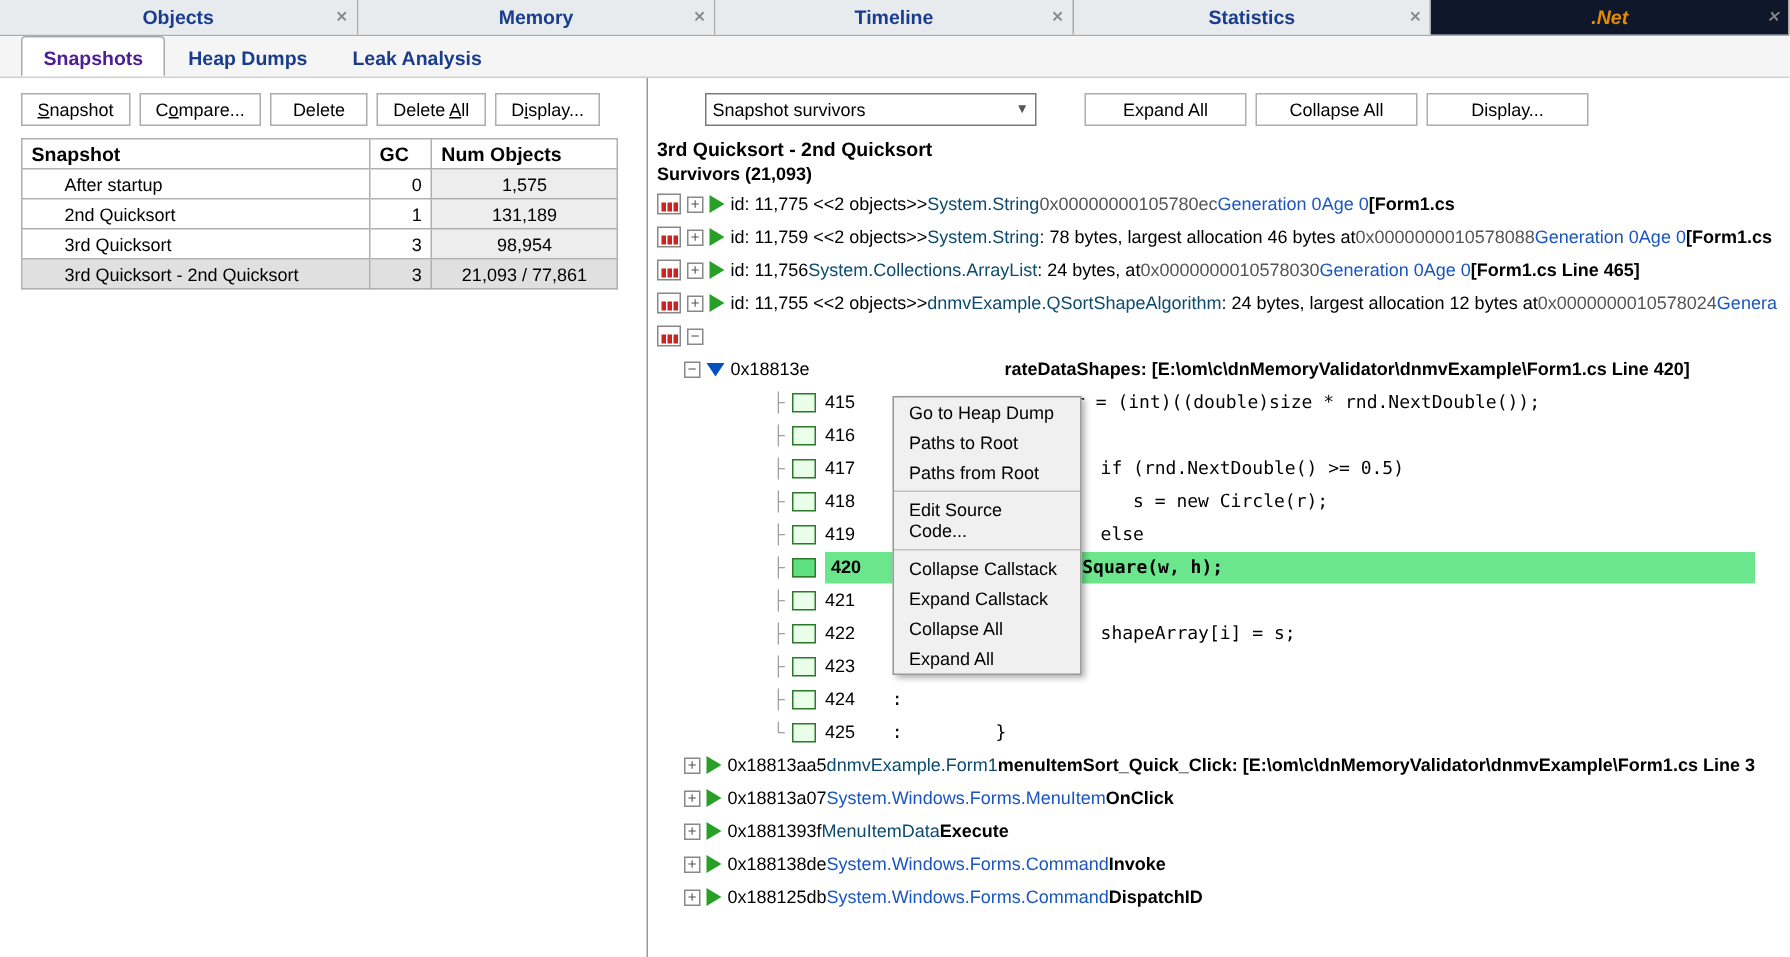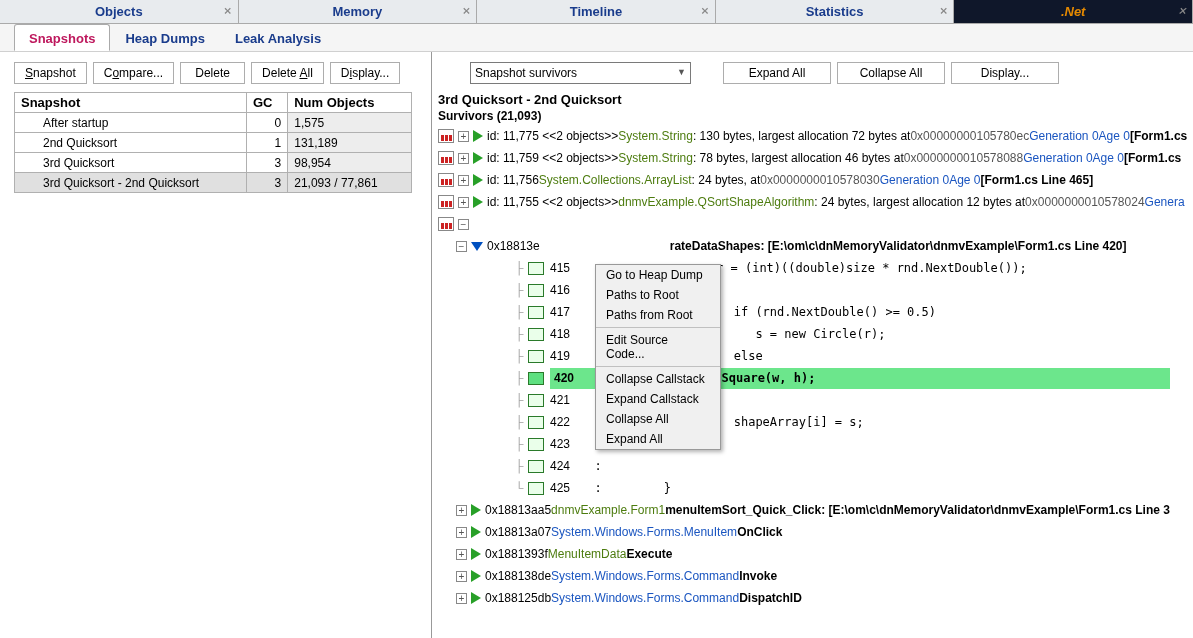--- a/index.html
+++ b/index.html
@@ -7,59 +7,59 @@
 
 
 .top-tabs { display: flex; height: 24px; border-bottom: 1px solid #aaa; }
 .top-tab { flex: 1; display: flex; align-items: center; justify-content: center; font-weight: bold; font-size: 13px; color: #1a3c8c; background: #e8ebee; border-right: 1px solid #aaa; position: relative; cursor: pointer; }
 .top-tab.active { color: #e68a00; background: #0f172a; font-style: italic; }
 .top-tab .close { position: absolute; right: 4px; top: 5px; width: 10px; color: #888; font-size: 10px; }
 
 
 .sub-tabs { display: flex; height: 28px; background: #f5f5f5; border-bottom: 1px solid #d0d0d0; padding-left: 14px; }
 .sub-tab { padding: 6px 14px 4px; font-weight: bold; font-size: 13px; color: #1a3c8c; cursor: pointer; border: 1px solid transparent; }
-.sub-tab.active { color: #be185d; background: #fff; border: 1px solid #aaa; border-bottom: 1px solid #fff; border-radius: 3px 3px 0 0; }
+.sub-tab.active { color: #4c1d95; background: #fff; border: 1px solid #aaa; border-bottom: 1px solid #fff; border-radius: 3px 3px 0 0; }
 
 
 .main { display: flex; height: calc(638px - 52px); }
 .left-pane { width: 432px; padding: 10px 6px 6px 14px; border-right: 1px solid #999; }
 .right-pane { flex: 1; padding: 10px 0 6px 6px; overflow: hidden; position: relative; }
 
 
 .toolbar { display: flex; gap: 6px; margin-bottom: 8px; }
 .btn { background: #fff; border: 1px solid #adadad; padding: 2px 10px; font-size: 12px; cursor: pointer; min-width: 65px; height: 22px; }
 .btn u { text-decoration: underline; }
 .select { border: 1px solid #7a7a7a; height: 22px; font-size: 12px; padding: 1px 18px 1px 4px; background: #fff; appearance: none; position: relative; }
 .select-wrap { position: relative; }
 .select-wrap::after { content: "▼"; font-size: 9px; position: absolute; right: 5px; top: 5px; pointer-events: none; color: #555; }
 
 
 .snap-table { border-collapse: collapse; width: 398px; }
 .snap-table th, .snap-table td { border: 1px solid #b0b0b0; padding: 2px 6px; font-size: 12px; text-align: left; height: 20px; }
 .snap-table th { background: #fff; font-weight: bold; font-size: 13px; }
 .snap-table td.gc { text-align: right; width: 40px; }
-.snap-table td.num { text-align: left; width: 120px; background: #ededed; }
+.snap-table td.num { text-align: center; width: 120px; background: #ededed; }
 .snap-table tr.selected td { background: #e0e0e0; }
 
 
 .diff-title { font-weight: bold; font-size: 13px; padding: 2px 0; }
 .survivors { font-weight: bold; font-size: 12px; margin-bottom: 2px; }
 
 
 .tree { font-size: 12px; line-height: 19px; }
 .row { display: flex; align-items: center; white-space: nowrap; height: 22px; }
 .exp { width: 11px; height: 11px; border: 1px solid #888; display: inline-flex; align-items: center; justify-content: center; font-size: 10px; line-height: 9px; margin-right: 4px; cursor: pointer; background:#fff; color:#555; }
 .ico-chart { display:inline-block; width:16px; height:14px; background:#fff; border:1px solid #888; position:relative; margin-right:4px; }
 .ico-chart::before { content:""; position:absolute; left:2px; bottom:1px; width:3px; height:6px; background:#cc2222; box-shadow: 4px 0 0 0 #cc2222, 8px 0 0 0 #cc2222; }
 .ico-play { display:inline-block; width:0; height:0; border-left:10px solid #28a028; border-top:6px solid transparent; border-bottom:6px solid transparent; margin-right:4px; }
 .ico-dnplay { display:inline-block; width:0; height:0; border-top:9px solid #0050c0; border-left:6px solid transparent; border-right:6px solid transparent; margin-right:4px; }
 .ico-line { display:inline-block; width:16px; height:13px; border:1px solid #2a7a2a; background:#eaffea; margin-right:6px; }
 .ico-line.hl { background:#5ee080; }
 
-.txt-orange { color:#4d7c0f; }
+.txt-orange { color:#0c4a6e; }
 .txt-blue { color:#1a55c0; }
 .txt-grey { color:#555; }
 .txt-bold { font-weight:bold; }
 
 .selrow { background:#1060ff; color:#fff; padding:0 4px; display:inline-block; }
 
 .indent1 { padding-left: 0px; }
 .indent2 { padding-left: 18px; }
 .indent4 { padding-left: 72px; }
 
@@ -169,21 +169,20 @@
     <div class="survivors">Survivors (21,093)</div>
 
     <div class="tree">
 
       <div class="row indent1">
         <span class="ico-chart"></span>
         <span class="exp">+</span>
         <span class="ico-play"></span>
         <span>id: 11,775 &lt;&lt;2 objects&gt;&gt; </span>
           <span class="txt-orange">System.String</span>
-          <span> : 130 bytes, largest allocation 72 bytes at </span>
           <span class="txt-grey">0x00000000105780ec </span>
           <span class="txt-blue">Generation 0 </span>
           <span class="txt-blue">Age 0 </span>
           <span class="txt-bold">[Form1.cs</span>
       </div>
 
       <div class="row indent1">
         <span class="ico-chart"></span>
         <span class="exp">+</span>
         <span class="ico-play"></span>

